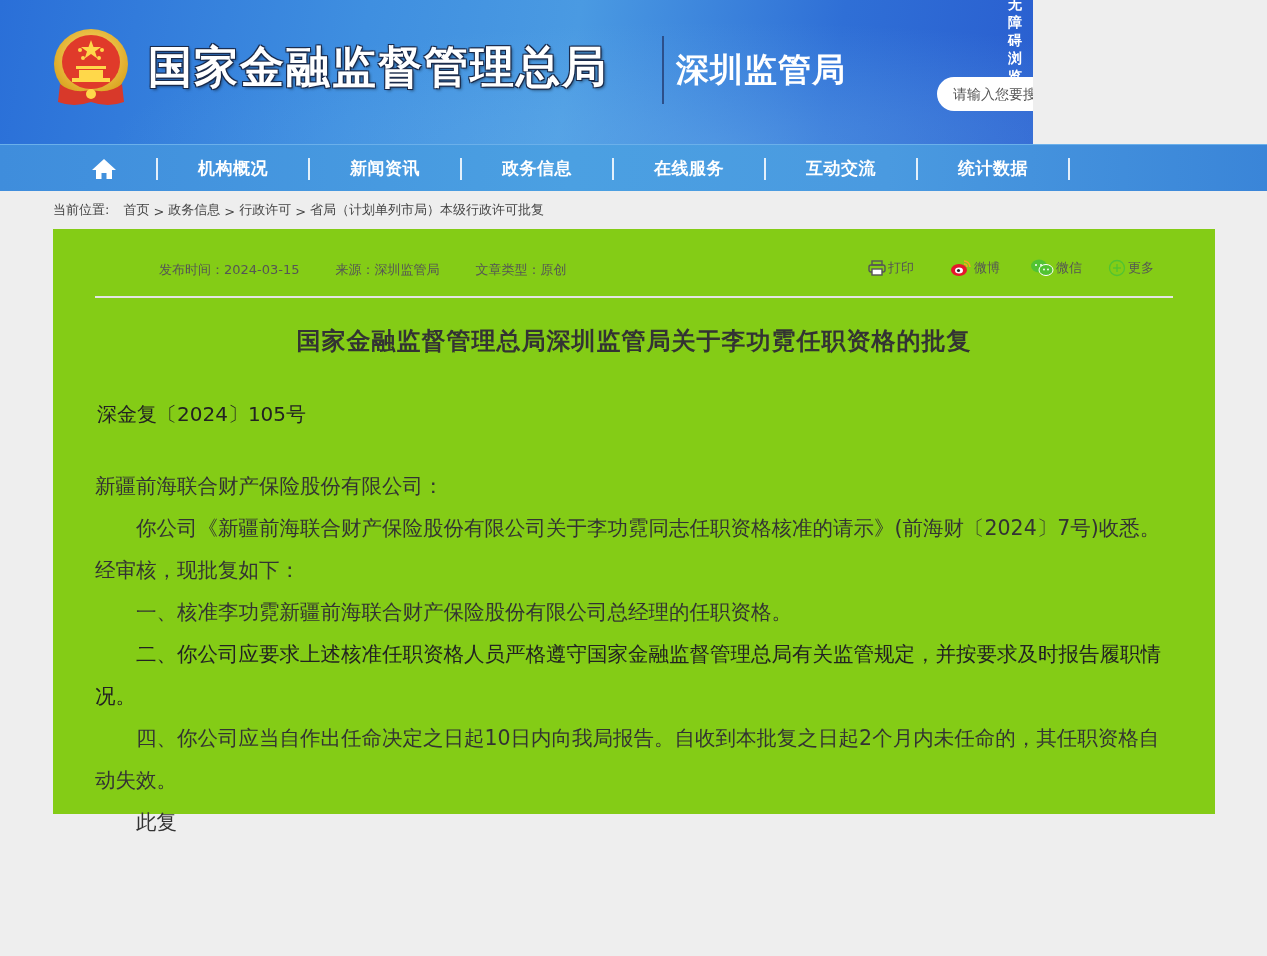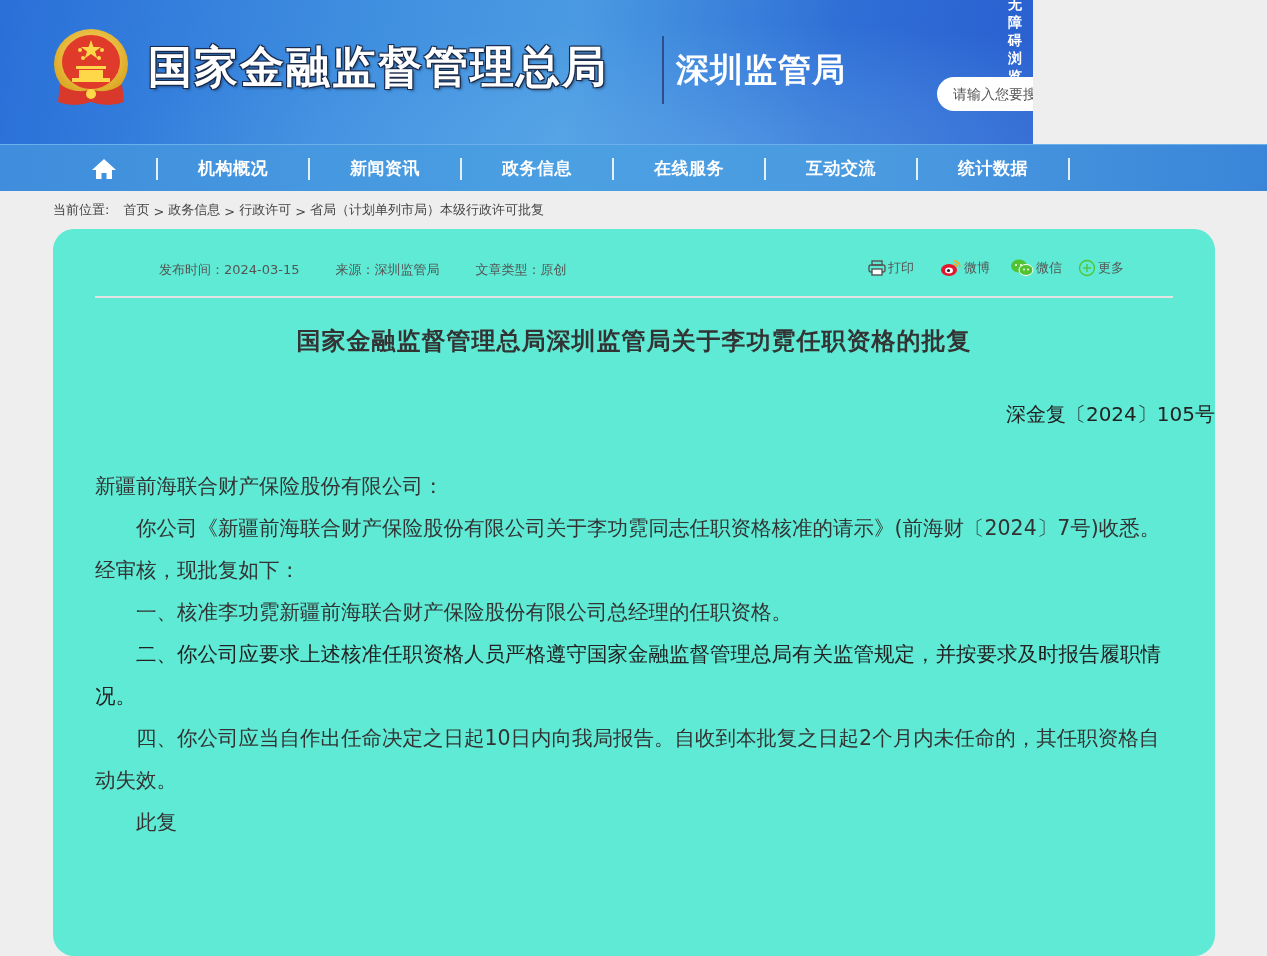--- a/index.html
+++ b/index.html
@@ -78,44 +78,43 @@
   }
   
   .breadcrumb {
     position: absolute; left: 53px; top: 201px; font-size: 13px; color: #444;
     display: flex; gap: 4px; align-items: flex-end; white-space: nowrap;
   }
   .breadcrumb .label { margin-right: 10px; }
   .breadcrumb a { color: #444; text-decoration: none; cursor: pointer; }
   
   .content {
-    position: absolute; left: 53px; top: 229px; width: 1162px; height: 727px;
-    background: #5eead4;
-    border-radius: 21px;
+    position: absolute; left: 53px; top: 229px; width: 1162px; height: 585px;
+    background: #84cc16;
   }
   .meta-row {
     position: absolute; left: 106px; top: 32px; display: flex; gap: 36px;
     font-size: 13px; color: #555; white-space: nowrap;
   }
   .share-row {
-    position: absolute; left: 815px; top: 30px; display: flex; align-items: center; gap: 6px;
+    position: absolute; left: 815px; top: 30px; display: flex; align-items: center; gap: 16px;
     font-size: 13px; color: #555; white-space: nowrap;
   }
   .share-item { display: flex; align-items: center; cursor: pointer; margin-right: 14px; }
   .share-item svg { margin-right: 2px; }
   .meta-divider {
     position: absolute; left: 42px; top: 67px; width: 1078px; height: 2px; background: #e4e4e4;
   }
   .doc-title {
     position: absolute; left: 0; top: 96px; width: 1162px; text-align: center;
     font-size: 24px; font-weight: bold; color: #333; letter-spacing: 1px;
   }
   .doc-number {
-    position: absolute; left: 0; top: 172px; width: 1162px; text-align: right;
-    font-size: 20px; color: #222;
+    position: absolute; left: 0; top: 172px; width: 1162px; text-align: left;
+    font-size: 20px; color: #222; padding-left: 44px;
   }
   .doc-body {
     position: absolute; left: 42px; top: 236px; width: 1080px;
     font-size: 20.5px; color: #333; line-height: 42px;
   }
   .doc-body p { margin: 0; }
   .doc-body .indent { text-indent: 2em; }
   .doc-body .strong { color: #222; }
 </style>
 </head>

